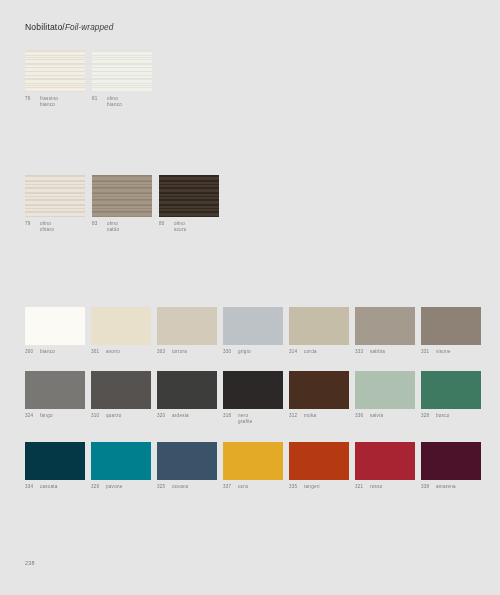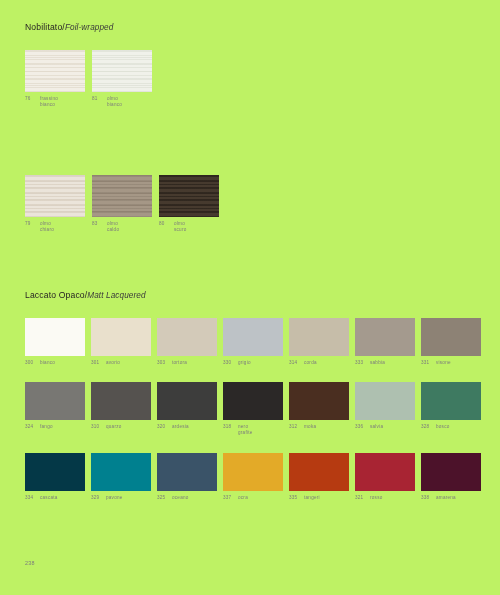--- a/index.html
+++ b/index.html
@@ -14,21 +14,21 @@
     position: relative;
     font-family: "Liberation Sans", sans-serif;
     color: #6b6b6b;
     overflow: hidden;
   }
   .page {
     position: absolute;
     left: 0; top: 0;
     width: 500px;
     height: 595px;
-    background: #bef264;
+    background: #e5e5e5;
   }
 
   
   .section {
     position: absolute;
     left: 25px;
   }
   .sec-heading {
     font-size: 8.6px;
     color: #231f20;
@@ -179,23 +179,20 @@
             <span class="cap-name">olmo
 scuro</span>
           </div>
         </div>
 
       </div>
     </div>
   </div>
 
   <div class="section" id="sec-laccato">
-    <div class="sec-heading">
-      <span>Laccato Opaco/</span><span class="it">Matt Lacquered</span>
-    </div>
 
     <div class="grid-wrap">
       <div class="grid gap-lac">
         <div class="cell">
           <div class="swatch" style="background:#fbfaf4;"></div>
           <div class="caption">
             <span class="cap-code">300</span>
             <span class="cap-name">bianco</span>
           </div>
         </div>

